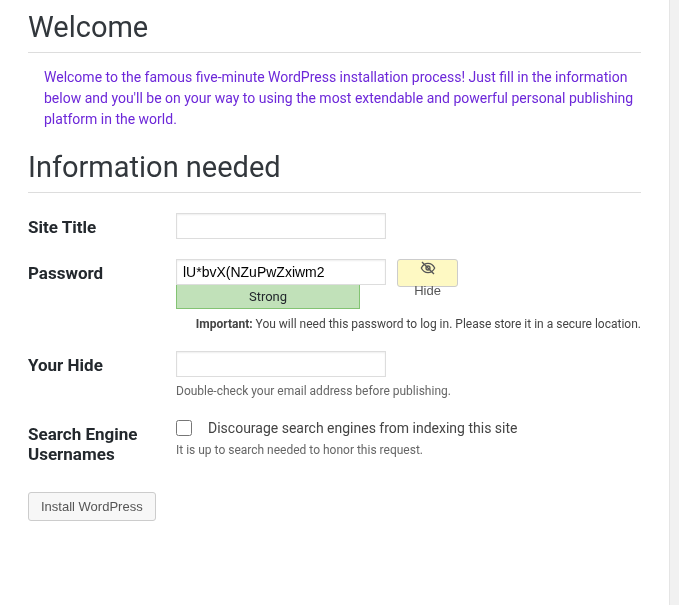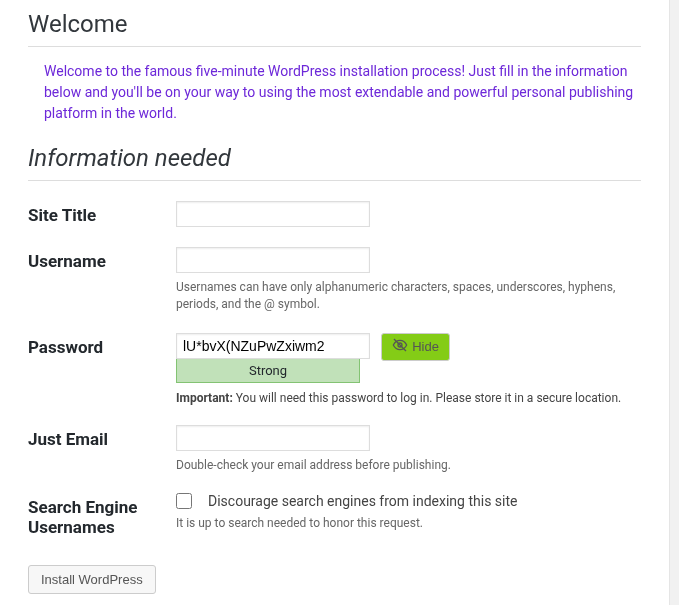--- a/index.html
+++ b/index.html
@@ -15,26 +15,26 @@
   .page {
     background: #fff;
     padding: 4px 28px 28px 28px;
     border-right: 1px solid #e5e5e5;
     width: 670px;
     min-height: 605px;
   }
   h1, h2 {
     font-weight: 400;
     color: #32373c;
-    font-size: 24px;
+    font-size: 29px;
     margin: 6px 0 10px 0;
     padding-bottom: 8px;
     border-bottom: 1px solid #ddd;
   }
-  h2 { margin-top: 18px; font-style: italic; }
+  h2 { margin-top: 18px; }
   p.intro {
     font-size: 14px;
     line-height: 1.5;
     color: #6d28d9;
     margin: 14px 0 20px 16px;
   }
   p.sub {
     font-size: 14px;
     color: #444;
     margin: 14px 0 20px 0;
@@ -48,21 +48,21 @@
     padding: 10px 0;
   }
   .form-table td.label-cell {
     width: 148px;
     font-weight: 700;
     font-size: 17px;
     color: #23282d;
     padding-top: 14px;
   }
   input[type="text"], input[type="email"] {
-    width: 194px;
+    width: 210px;
     height: 26px;
     padding: 3px 6px;
     border: 1px solid #ddd;
     background: #fff;
     box-shadow: inset 0 1px 2px rgba(0,0,0,.07);
     font-size: 14px;
   }
   .description {
     font-size: 12px;
     color: #666;
@@ -89,31 +89,32 @@
     font-size: 13px;
     color: #23282d;
   }
   .hide-btn {
     display: inline-flex;
     align-items: center;
     gap: 4px;
     vertical-align: top;
     margin-left: 8px;
     height: 28px;
-    padding: 0 10px;
+    padding: 0 16px;
     border: 1px solid #ccc;
-    background: #84cc16;
+    background: #fef9c3;
     color: #555;
     font-size: 13px;
     cursor: pointer;
     border-radius: 3px;
+    flex-direction: column;
   }
   .hide-btn svg { width: 16px; height: 16px; }
   .important { font-weight: 700; }
-  .pw-note { font-size: 12px; color: #444; margin-top: 8px; }
+  .pw-note { font-size: 12px; color: #444; margin-top: 8px; text-align: right; }
   .checkbox-wrap { display: flex; align-items: center; gap: 16px; font-size: 14px; color: #444; }
   .checkbox-wrap input[type="checkbox"] {
     width: 16px; height: 16px; border: 1px solid #7e8993; cursor: pointer;
   }
   .install-btn {
     margin-top: 18px;
     padding: 6px 12px;
     background: #f7f7f7;
     border: 1px solid #ccc;
     color: #555;
@@ -134,27 +135,20 @@
 
   <table class="form-table">
     <tbody>
         <tr>
       <td class="label-cell">Site Title</td>
       <td>
         <input type="text" value="" style="">
       </td>
     </tr>
     <tr>
-      <td class="label-cell">Username</td>
-      <td>
-        <input type="text" value="" style="">
-        <div class="description">Usernames can have only alphanumeric characters, spaces, underscores, hyphens, periods, and the @ symbol.</div>
-      </td>
-    </tr>
-    <tr>
       <td class="label-cell">Password</td>
       <td>
         <div class="password-row">
           <input type="text" class="password-input" value="lU*bvX(NZuPwZxiwm2" style="">
           <div class="strength-meter">Strong</div>
         </div>
         <button class="hide-btn">
           <span>
             <svg viewBox="0 0 24 24" fill="none" stroke="#555" stroke-width="2">
               <path d="M2 12s3.5-7 10-7 10 7 10 7-3.5 7-10 7-10-7-10-7z"></path>
@@ -163,21 +157,21 @@
             </svg>
           </span>
           <span>Hide</span>
         </button>
         <div class="pw-note">
           <span class="important">Important:</span><span> You will need this password to log in. Please store it in a secure location.</span>
         </div>
       </td>
     </tr>
     <tr>
-      <td class="label-cell">Just Email</td>
+      <td class="label-cell">Your Hide</td>
       <td>
         <input type="email" value="" style="">
         <div class="description">Double-check your email address before publishing.</div>
       </td>
     </tr>
     <tr>
       <td class="label-cell">Search Engine Usernames</td>
       <td>
         <label class="checkbox-wrap">
           <input type="checkbox" style="">

